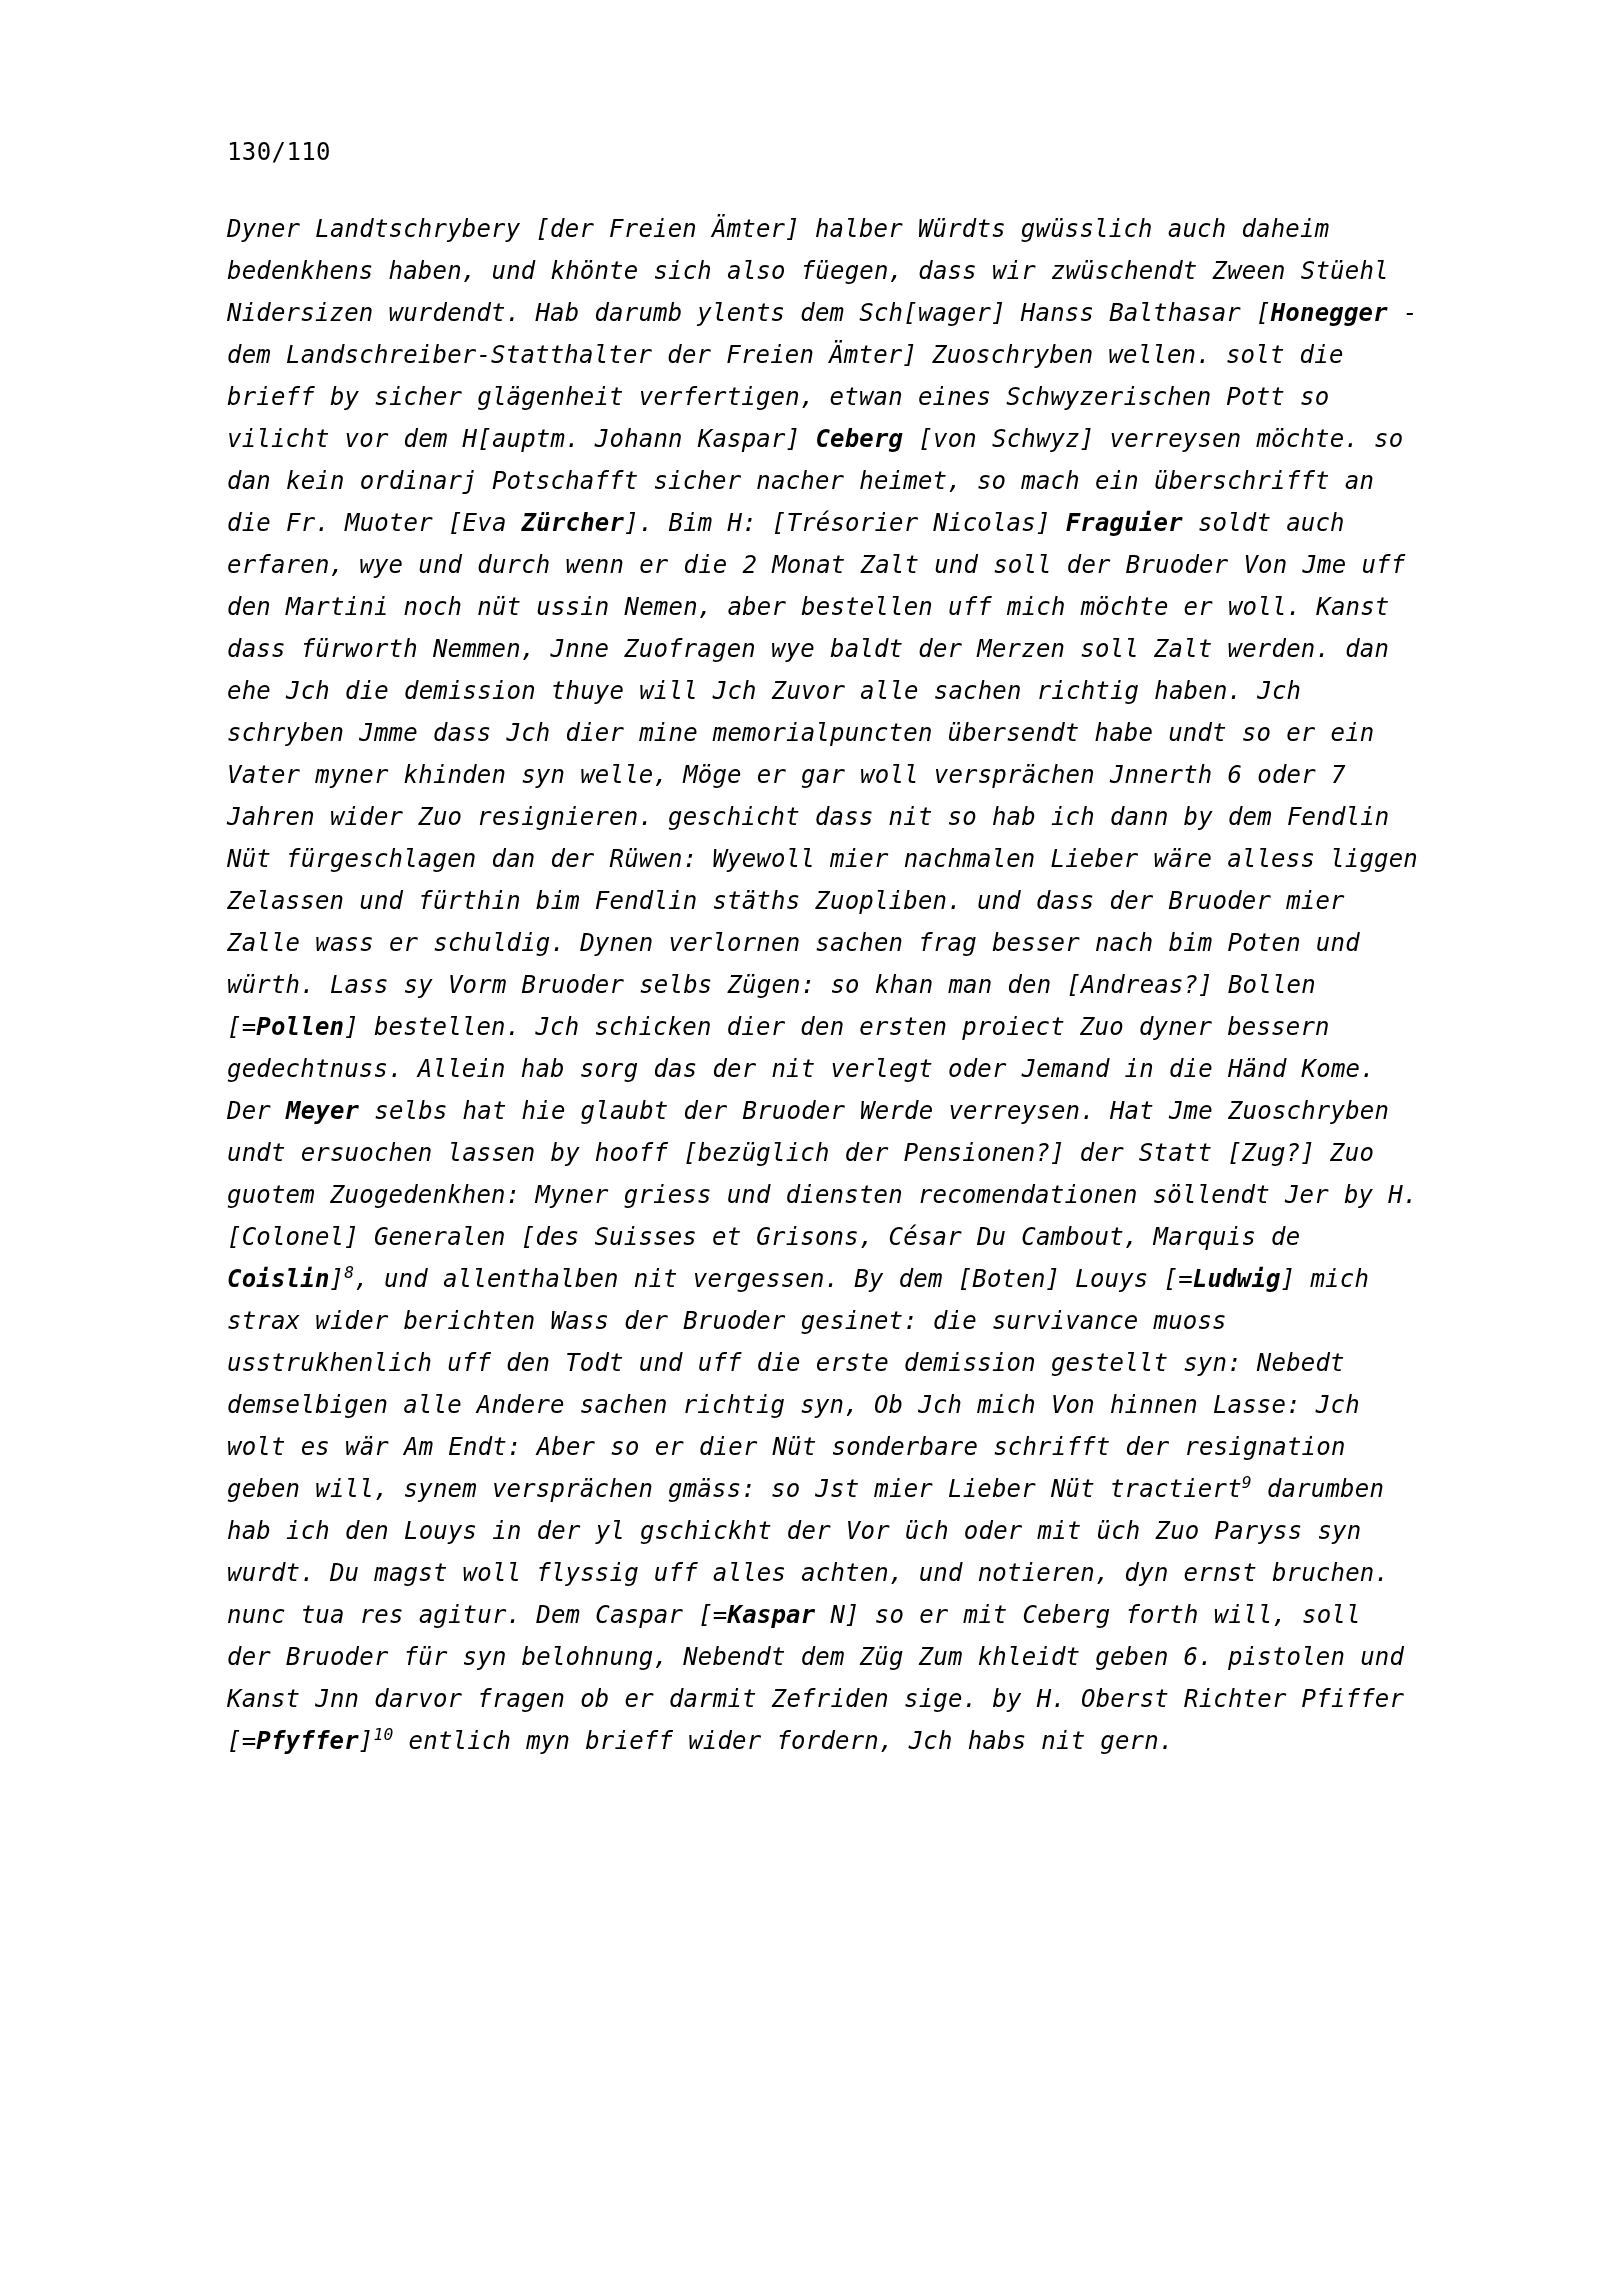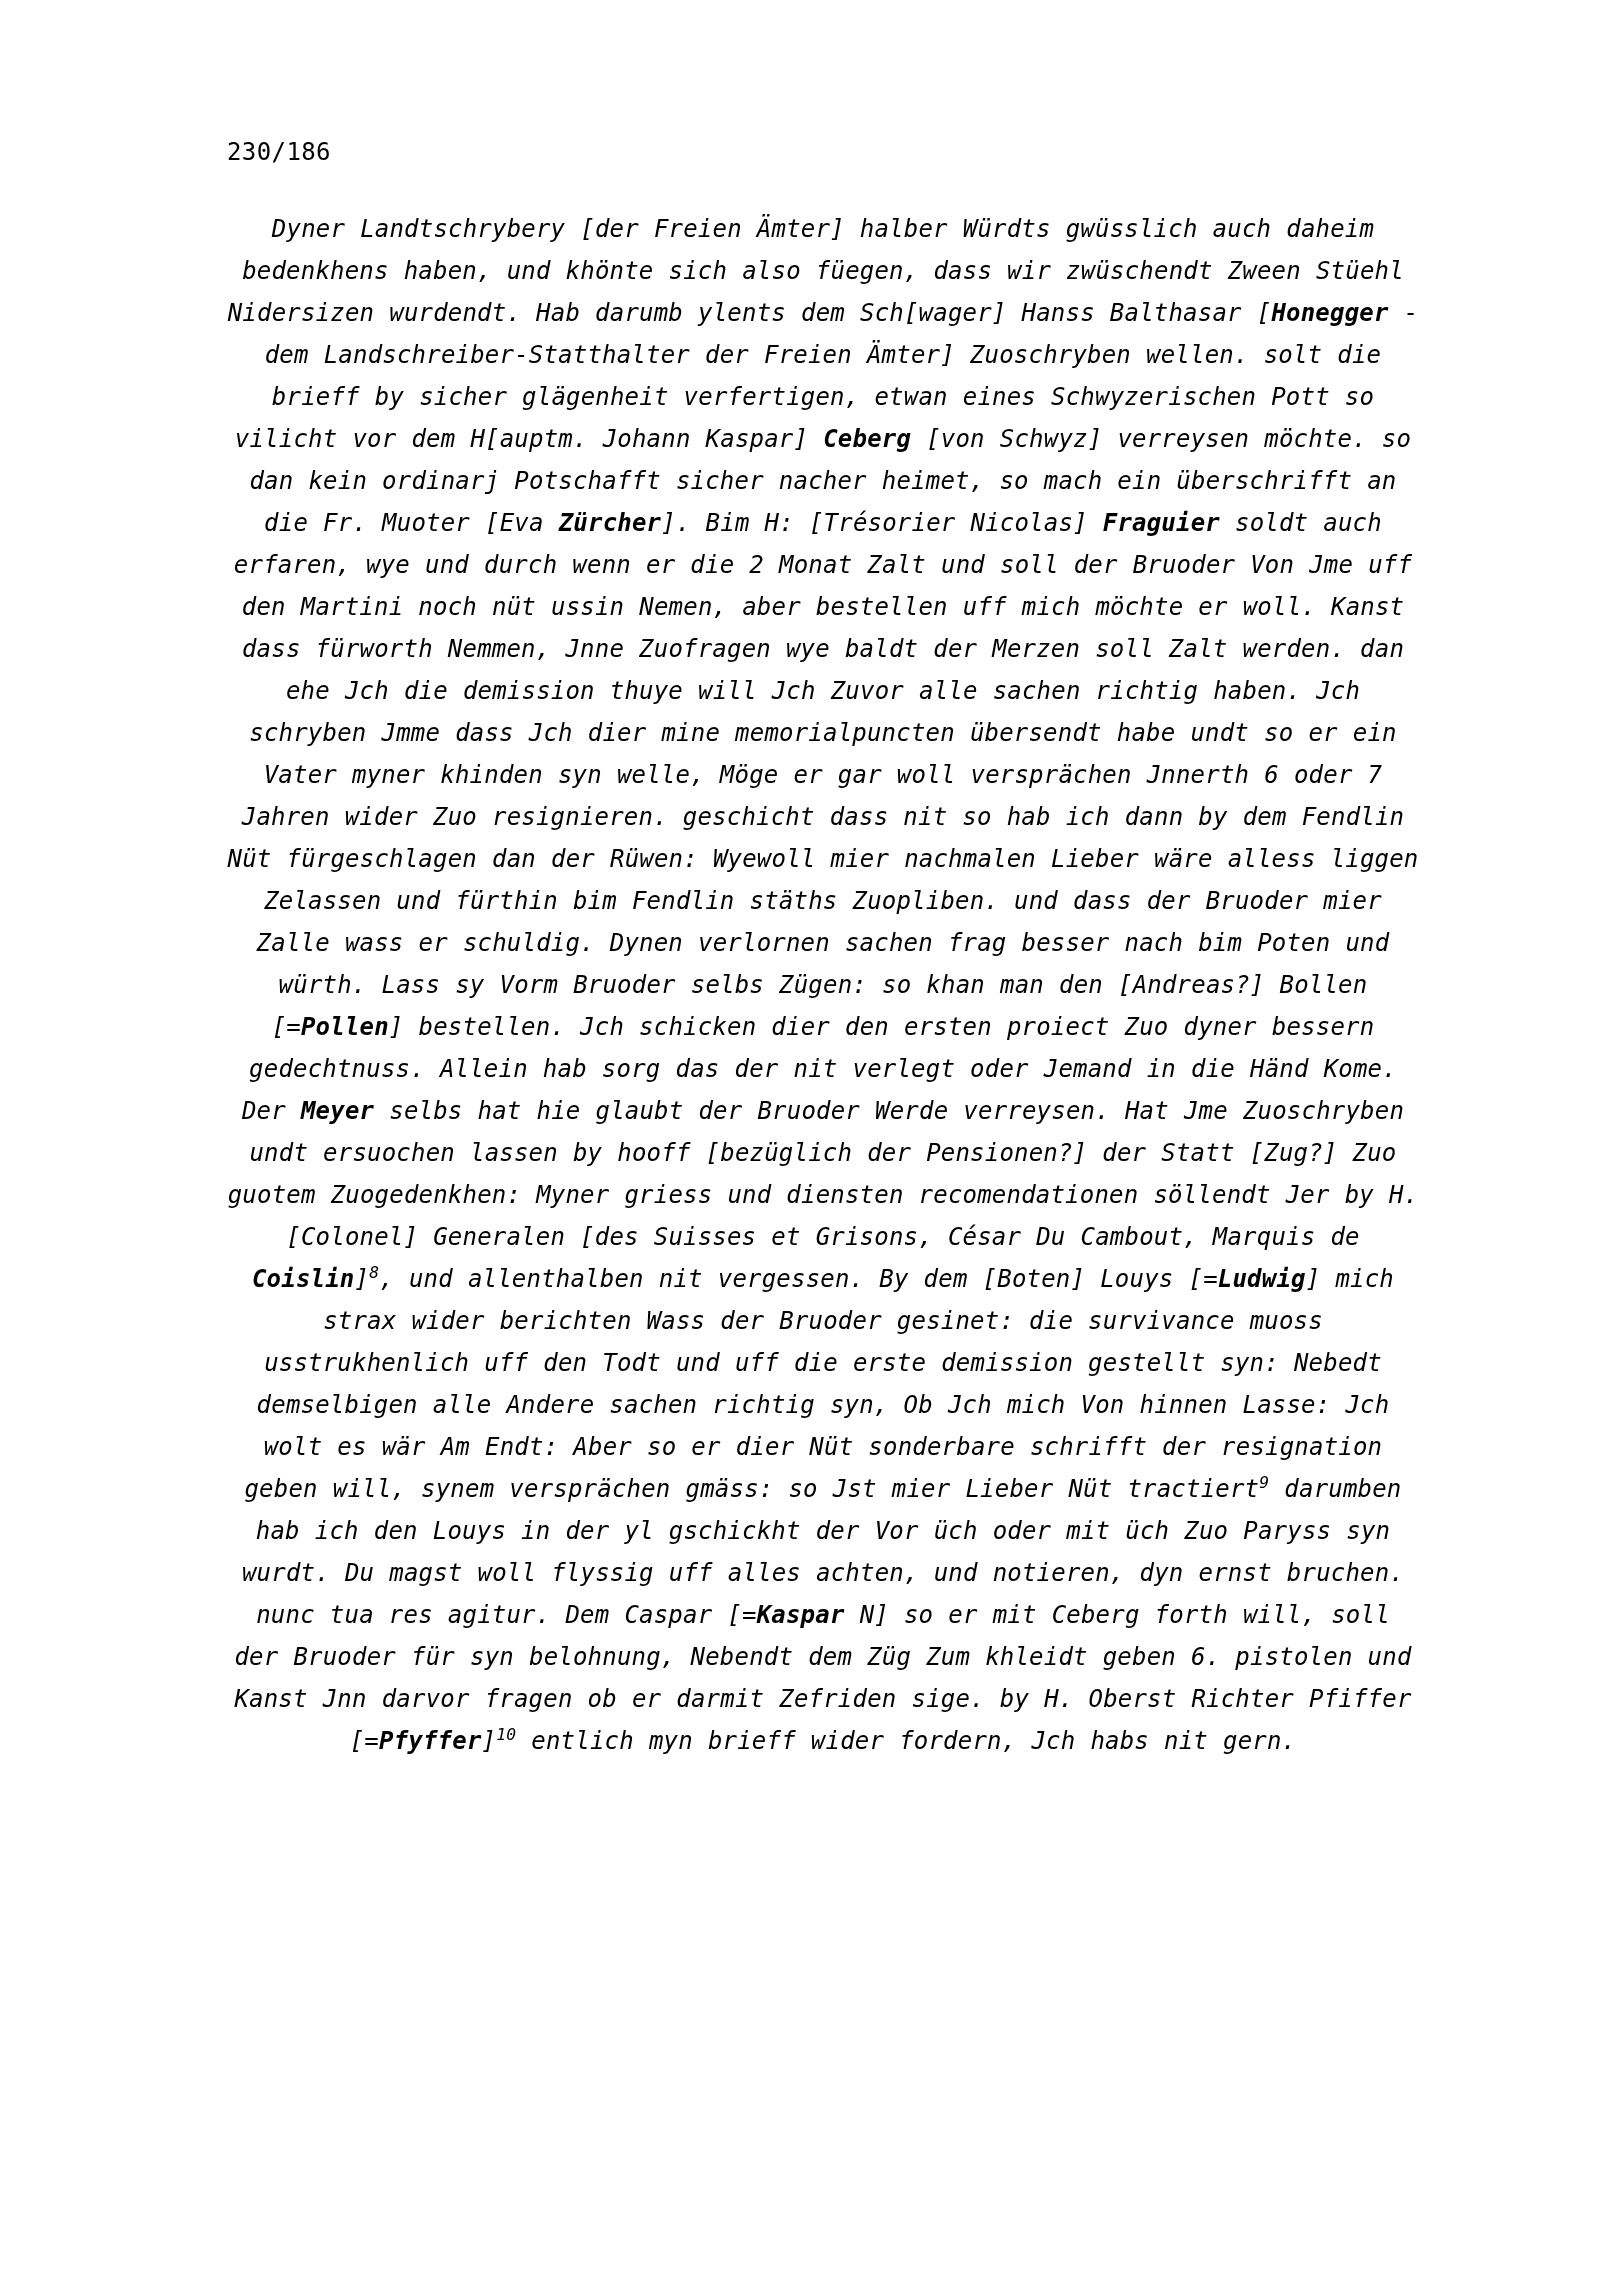--- a/index.html
+++ b/index.html
@@ -26,35 +26,35 @@
     letter-spacing: 0.4px;
     margin: 0 0 42px 0;
     color: #000;
   }
   .transcription {
     font-family: "DejaVu Sans Mono", monospace;
     font-style: italic;
     font-size: 24px;
     line-height: 42px;
     letter-spacing: 0.2px;
-    text-align: center;
+    text-align: left;
     color: #000;
     white-space: pre-wrap;
     word-spacing: 0.4px;
   }
   .transcription b {
     font-weight: bold;
     font-style: italic;
   }
   sup {
     font-size: 0.68em;
     vertical-align: super;
     line-height: 0;
   }
 </style>
 </head>
 <body>
 
 <div class="page">
-  <div class="page-number">230/186</div>
+  <div class="page-number">130/110</div>
   <div class="transcription">Dyner Landtschrybery [der Freien Ämter] halber Würdts gwüsslich auch daheim bedenkhens haben, und khönte sich also füegen, dass wir zwüschendt Zween Stüehl Nidersizen wurdendt. Hab darumb ylents dem Sch[wager] Hanss Balthasar [<b>Honegger</b> - dem Landschreiber-Statthalter der Freien Ämter] Zuoschryben wellen. solt die brieff by sicher glägenheit verfertigen, etwan eines Schwyzerischen Pott so vilicht vor dem H[auptm. Johann Kaspar] <b>Ceberg</b> [von Schwyz] verreysen möchte. so dan kein ordinarj Potschafft sicher nacher heimet, so mach ein überschrifft an die Fr. Muoter [Eva <b>Zürcher</b>]. Bim H: [Trésorier Nicolas] <b>Fraguier</b> soldt auch erfaren, wye und durch wenn er die 2 Monat Zalt und soll der Bruoder Von Jme uff den Martini noch nüt ussin Nemen, aber bestellen uff mich möchte er woll. Kanst dass fürworth Nemmen, Jnne Zuofragen wye baldt der Merzen soll Zalt werden. dan ehe Jch die demission thuye will Jch Zuvor alle sachen richtig haben. Jch schryben Jmme dass Jch dier mine memorialpuncten übersendt habe undt so er ein Vater myner khinden syn welle, Möge er gar woll versprächen Jnnerth 6 oder 7 Jahren wider Zuo resignieren. geschicht dass nit so hab ich dann by dem Fendlin Nüt fürgeschlagen dan der Rüwen: Wyewoll mier nachmalen Lieber wäre alless liggen Zelassen und fürthin bim Fendlin stäths Zuopliben. und dass der Bruoder mier Zalle wass er schuldig. Dynen verlornen sachen frag besser nach bim Poten und würth. Lass sy Vorm Bruoder selbs Zügen: so khan man den [Andreas?] Bollen [=<b>Pollen</b>] bestellen. Jch schicken dier den ersten proiect Zuo dyner bessern gedechtnuss. Allein hab sorg das der nit verlegt oder Jemand in die Händ Kome. Der <b>Meyer</b> selbs hat hie glaubt der Bruoder Werde verreysen. Hat Jme Zuoschryben undt ersuochen lassen by hooff [bezüglich der Pensionen?] der Statt [Zug?] Zuo guotem Zuogedenkhen: Myner griess und diensten recomendationen söllendt Jer by H. [Colonel] Generalen [des Suisses et Grisons, César Du Cambout, Marquis de <b>Coislin</b>]<sup>8</sup>, und allenthalben nit vergessen. By dem [Boten] Louys [=<b>Ludwig</b>] mich strax wider berichten Wass der Bruoder gesinet: die survivance muoss usstrukhenlich uff den Todt und uff die erste demission gestellt syn: Nebedt demselbigen alle Andere sachen richtig syn, Ob Jch mich Von hinnen Lasse: Jch wolt es wär Am Endt: Aber so er dier Nüt sonderbare schrifft der resignation geben will, synem versprächen gmäss: so Jst mier Lieber Nüt tractiert<sup>9</sup> darumben hab ich den Louys in der yl gschickht der Vor üch oder mit üch Zuo Paryss syn wurdt. Du magst woll flyssig uff alles achten, und notieren, dyn ernst bruchen. nunc tua res agitur. Dem Caspar [=<b>Kaspar</b> N] so er mit Ceberg forth will, soll der Bruoder für syn belohnung, Nebendt dem Züg Zum khleidt geben 6. pistolen und Kanst Jnn darvor fragen ob er darmit Zefriden sige. by H. Oberst Richter Pfiffer [=<b>Pfyffer</b>]<sup>10</sup> entlich myn brieff wider fordern, Jch habs nit gern.</div>
 </div>
 
 
 </body></html>

